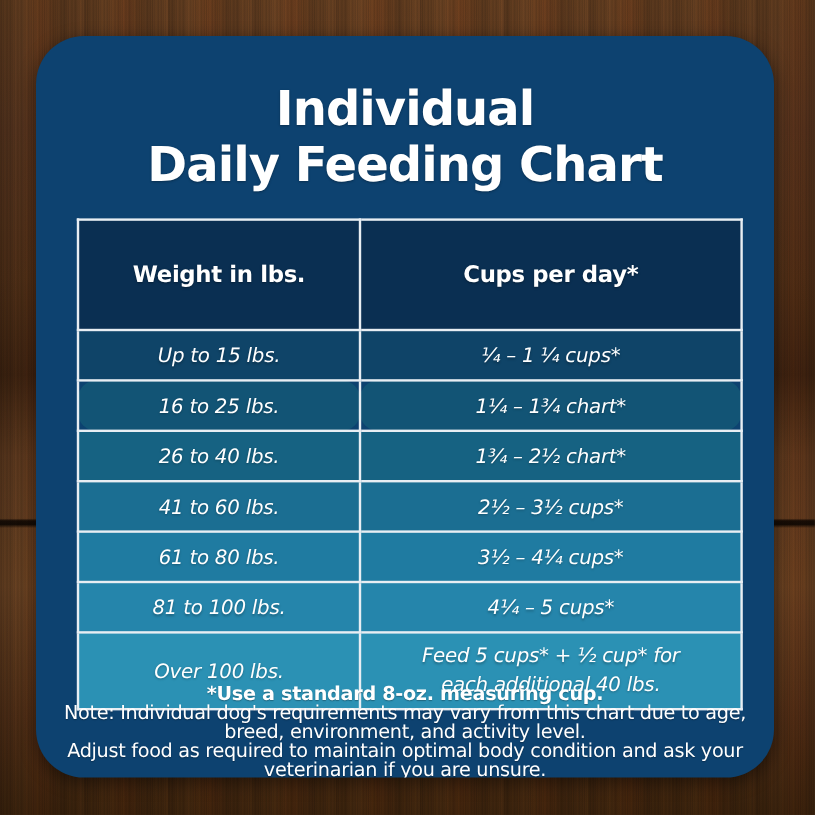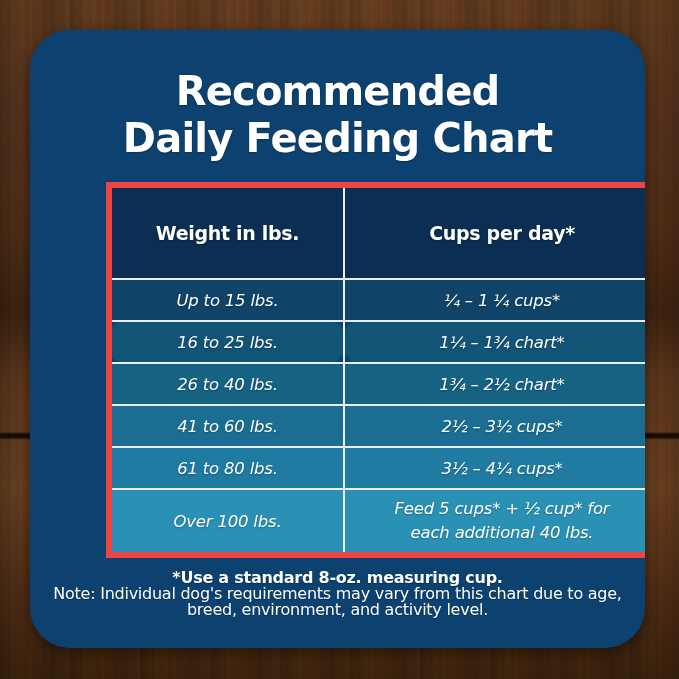--- a/index.html
+++ b/index.html
@@ -100,22 +100,21 @@
   }
 
   
   #feeding-table {
     position: absolute;
     left: 34px;
     top: 152px;
     width: 553px;
     border-collapse: collapse;
     table-layout: fixed;
-    border: 6px solid #ef4444;
-    margin-left: 42px;
+    border: 2px solid #ef4444;
   }
   #feeding-table td, #feeding-table th {
     border: 2px solid #e8eef3;
     color: #ffffff;
     text-align: center;
     vertical-align: middle;
     padding: 0;
     font-family: "DejaVu Sans", sans-serif;
   }
   #feeding-table col.col-weight { width: 235px; }
@@ -167,21 +166,21 @@
 </style>
 </head>
 <body>
 
 <div id="wood-background"></div>
 <div id="wood-vignette"></div>
 
 <div id="chart-card">
 
   <div class="chart-title">
-    <span class="title-line">Recommended</span>
+    <span class="title-line">Individual</span>
     <span class="title-line">Daily Feeding Chart</span>
   </div>
 
   <table id="feeding-table">
     <colgroup>
       <col class="col-weight">
       <col class="col-cups">
     </colgroup>
     <thead>
       <tr class="header-row">
@@ -203,28 +202,33 @@
         <td class="cups-cell">1¾ – 2½ chart*</td>
       </tr>
       <tr class="data-row row-3">
         <td class="weight-cell">41 to 60 lbs.</td>
         <td class="cups-cell">2½ – 3½ cups*</td>
       </tr>
       <tr class="data-row row-4">
         <td class="weight-cell">61 to 80 lbs.</td>
         <td class="cups-cell">3½ – 4¼ cups*</td>
       </tr>
+      <tr class="data-row row-5">
+        <td class="weight-cell">81 to 100 lbs.</td>
+        <td class="cups-cell">4¼ – 5 cups*</td>
+      </tr>
       <tr class="data-row row-6">
         <td class="weight-cell">Over 100 lbs.</td>
         <td class="cups-cell">
           <span class="cups-line">Feed 5 cups* + ½ cup* for</span>
           <span class="cups-line">each additional 40 lbs.</span>
         </td>
       </tr>
     </tbody>
   </table>
 
   <div id="footnotes">
     <span class="note-line note-bold">*Use a standard 8-oz. measuring cup.</span>
     <span class="note-line">Note: Individual dog's requirements may vary from this chart due to age, breed, environment, and activity level.</span>
+    <span class="note-line">Adjust food as required to maintain optimal body condition and ask your veterinarian if you are unsure.</span>
   </div>
 
 </div>
 
 </body></html>

